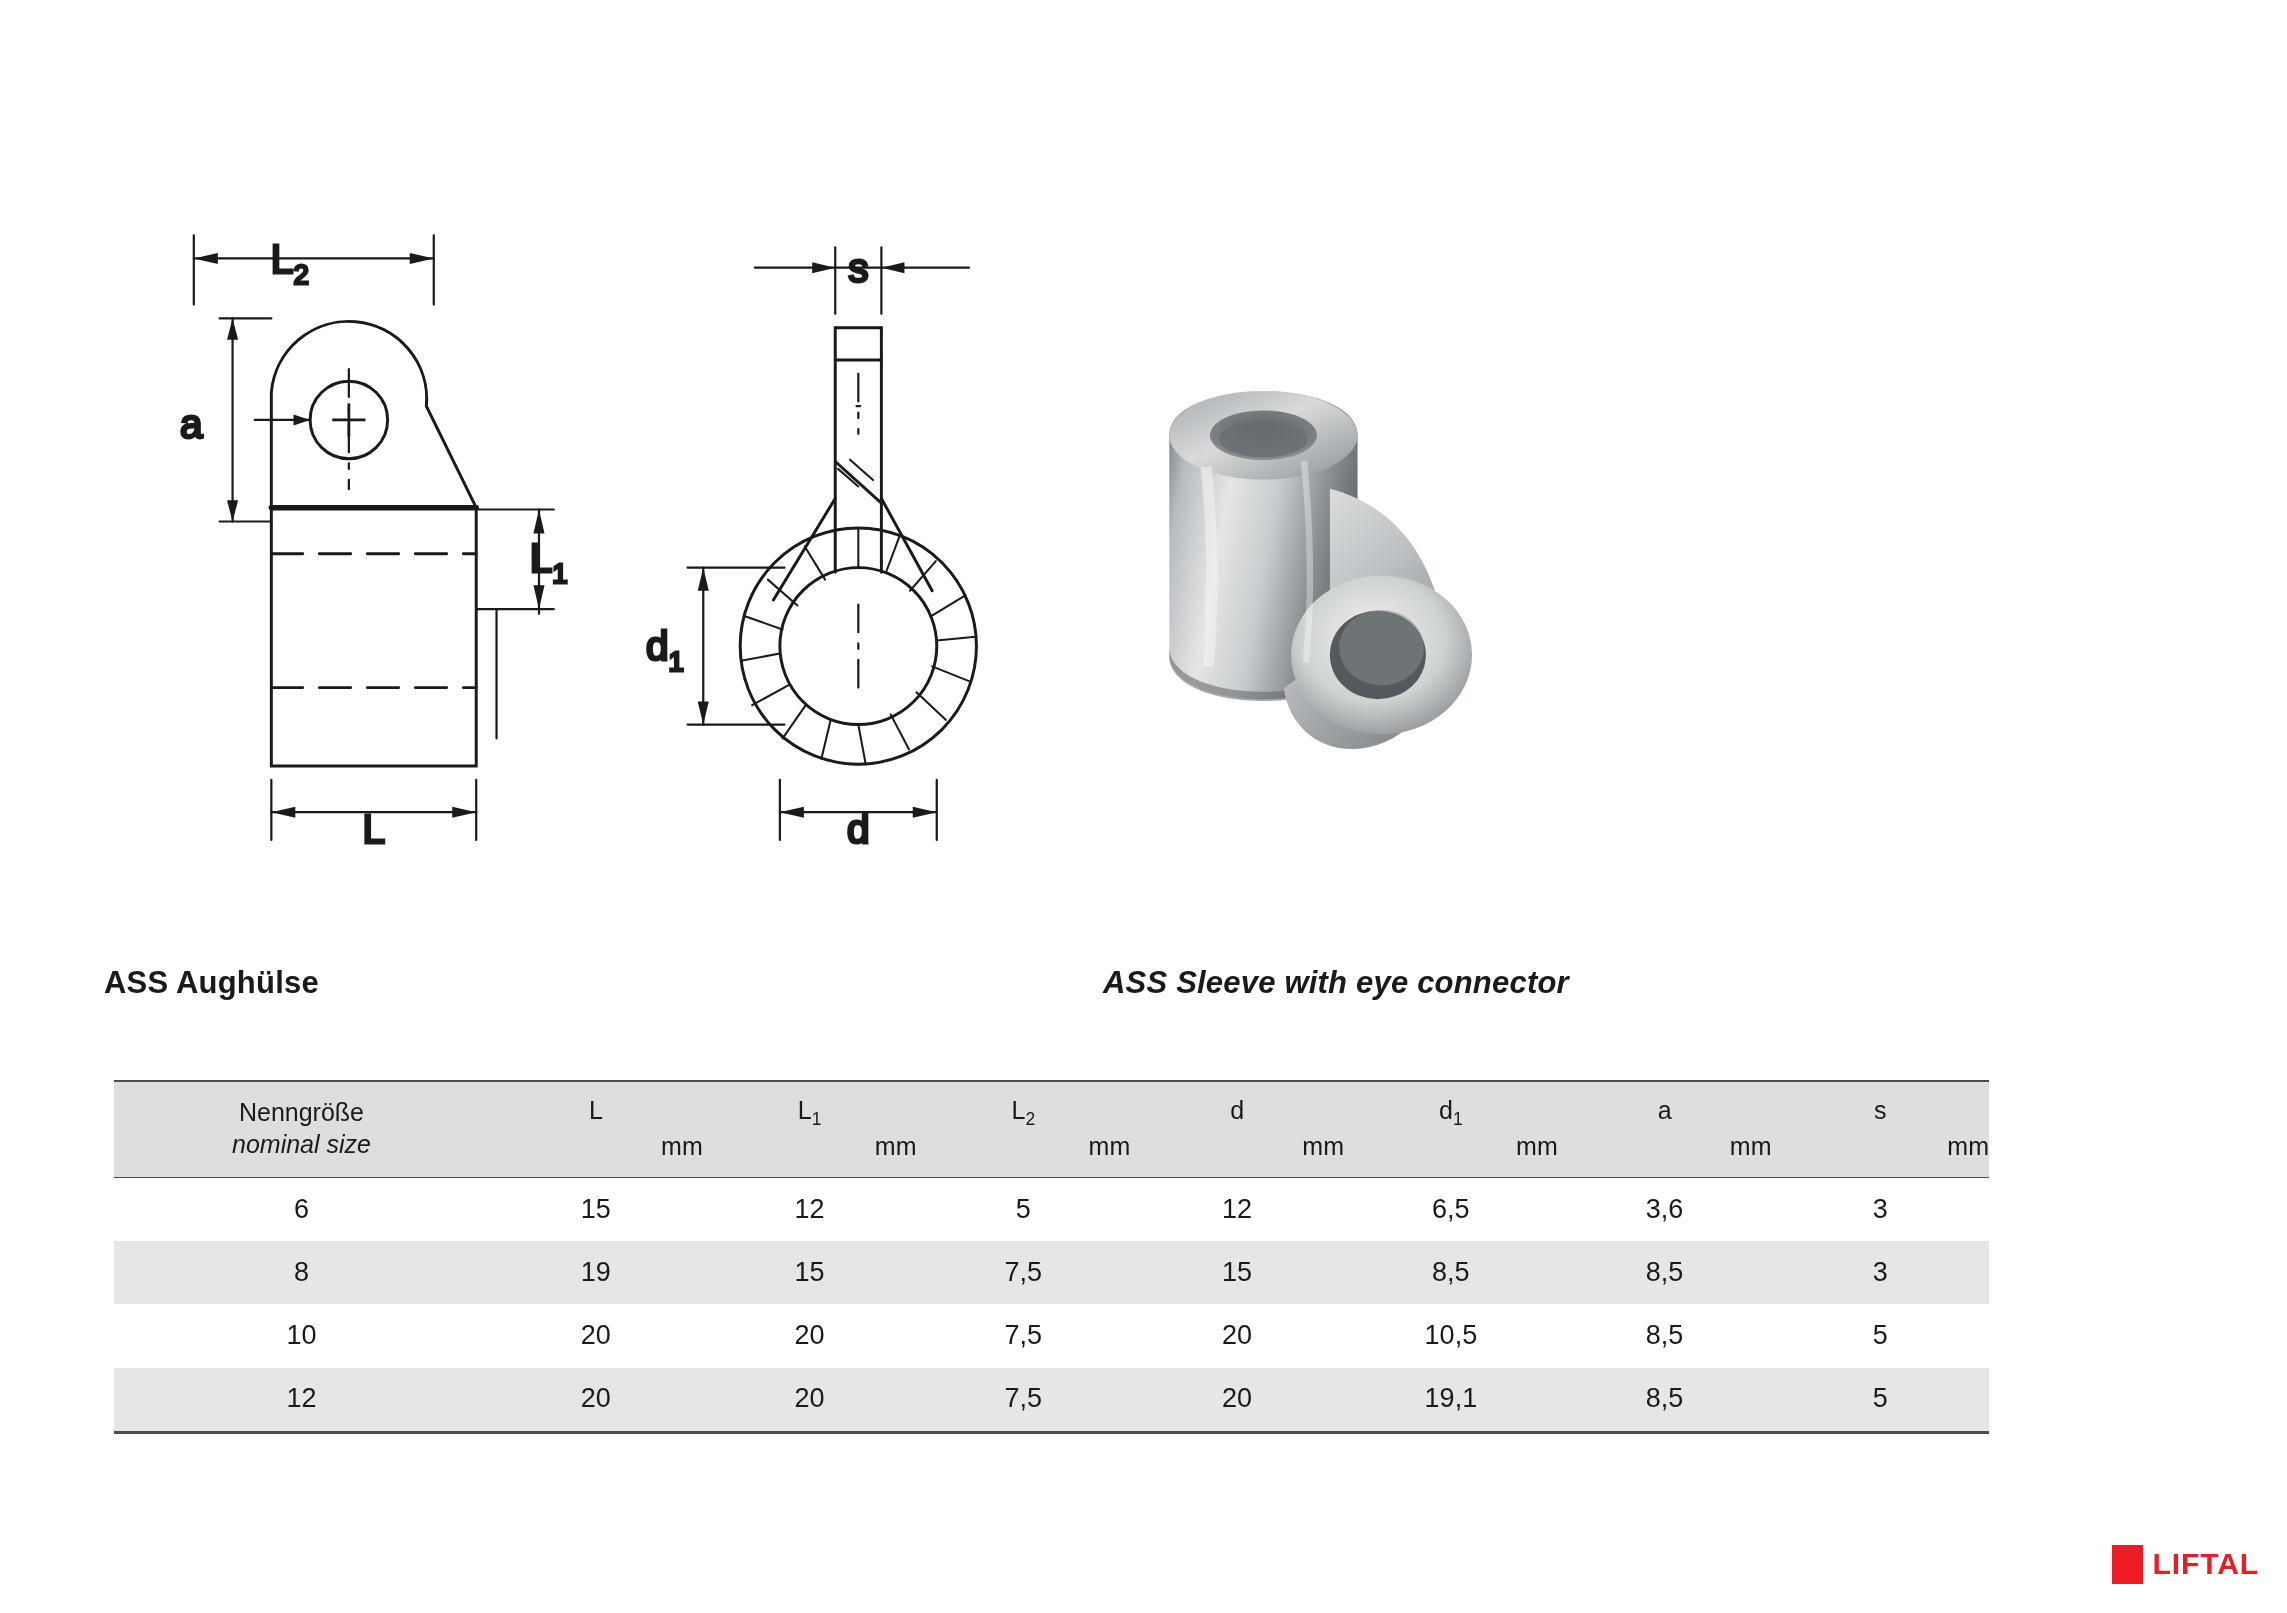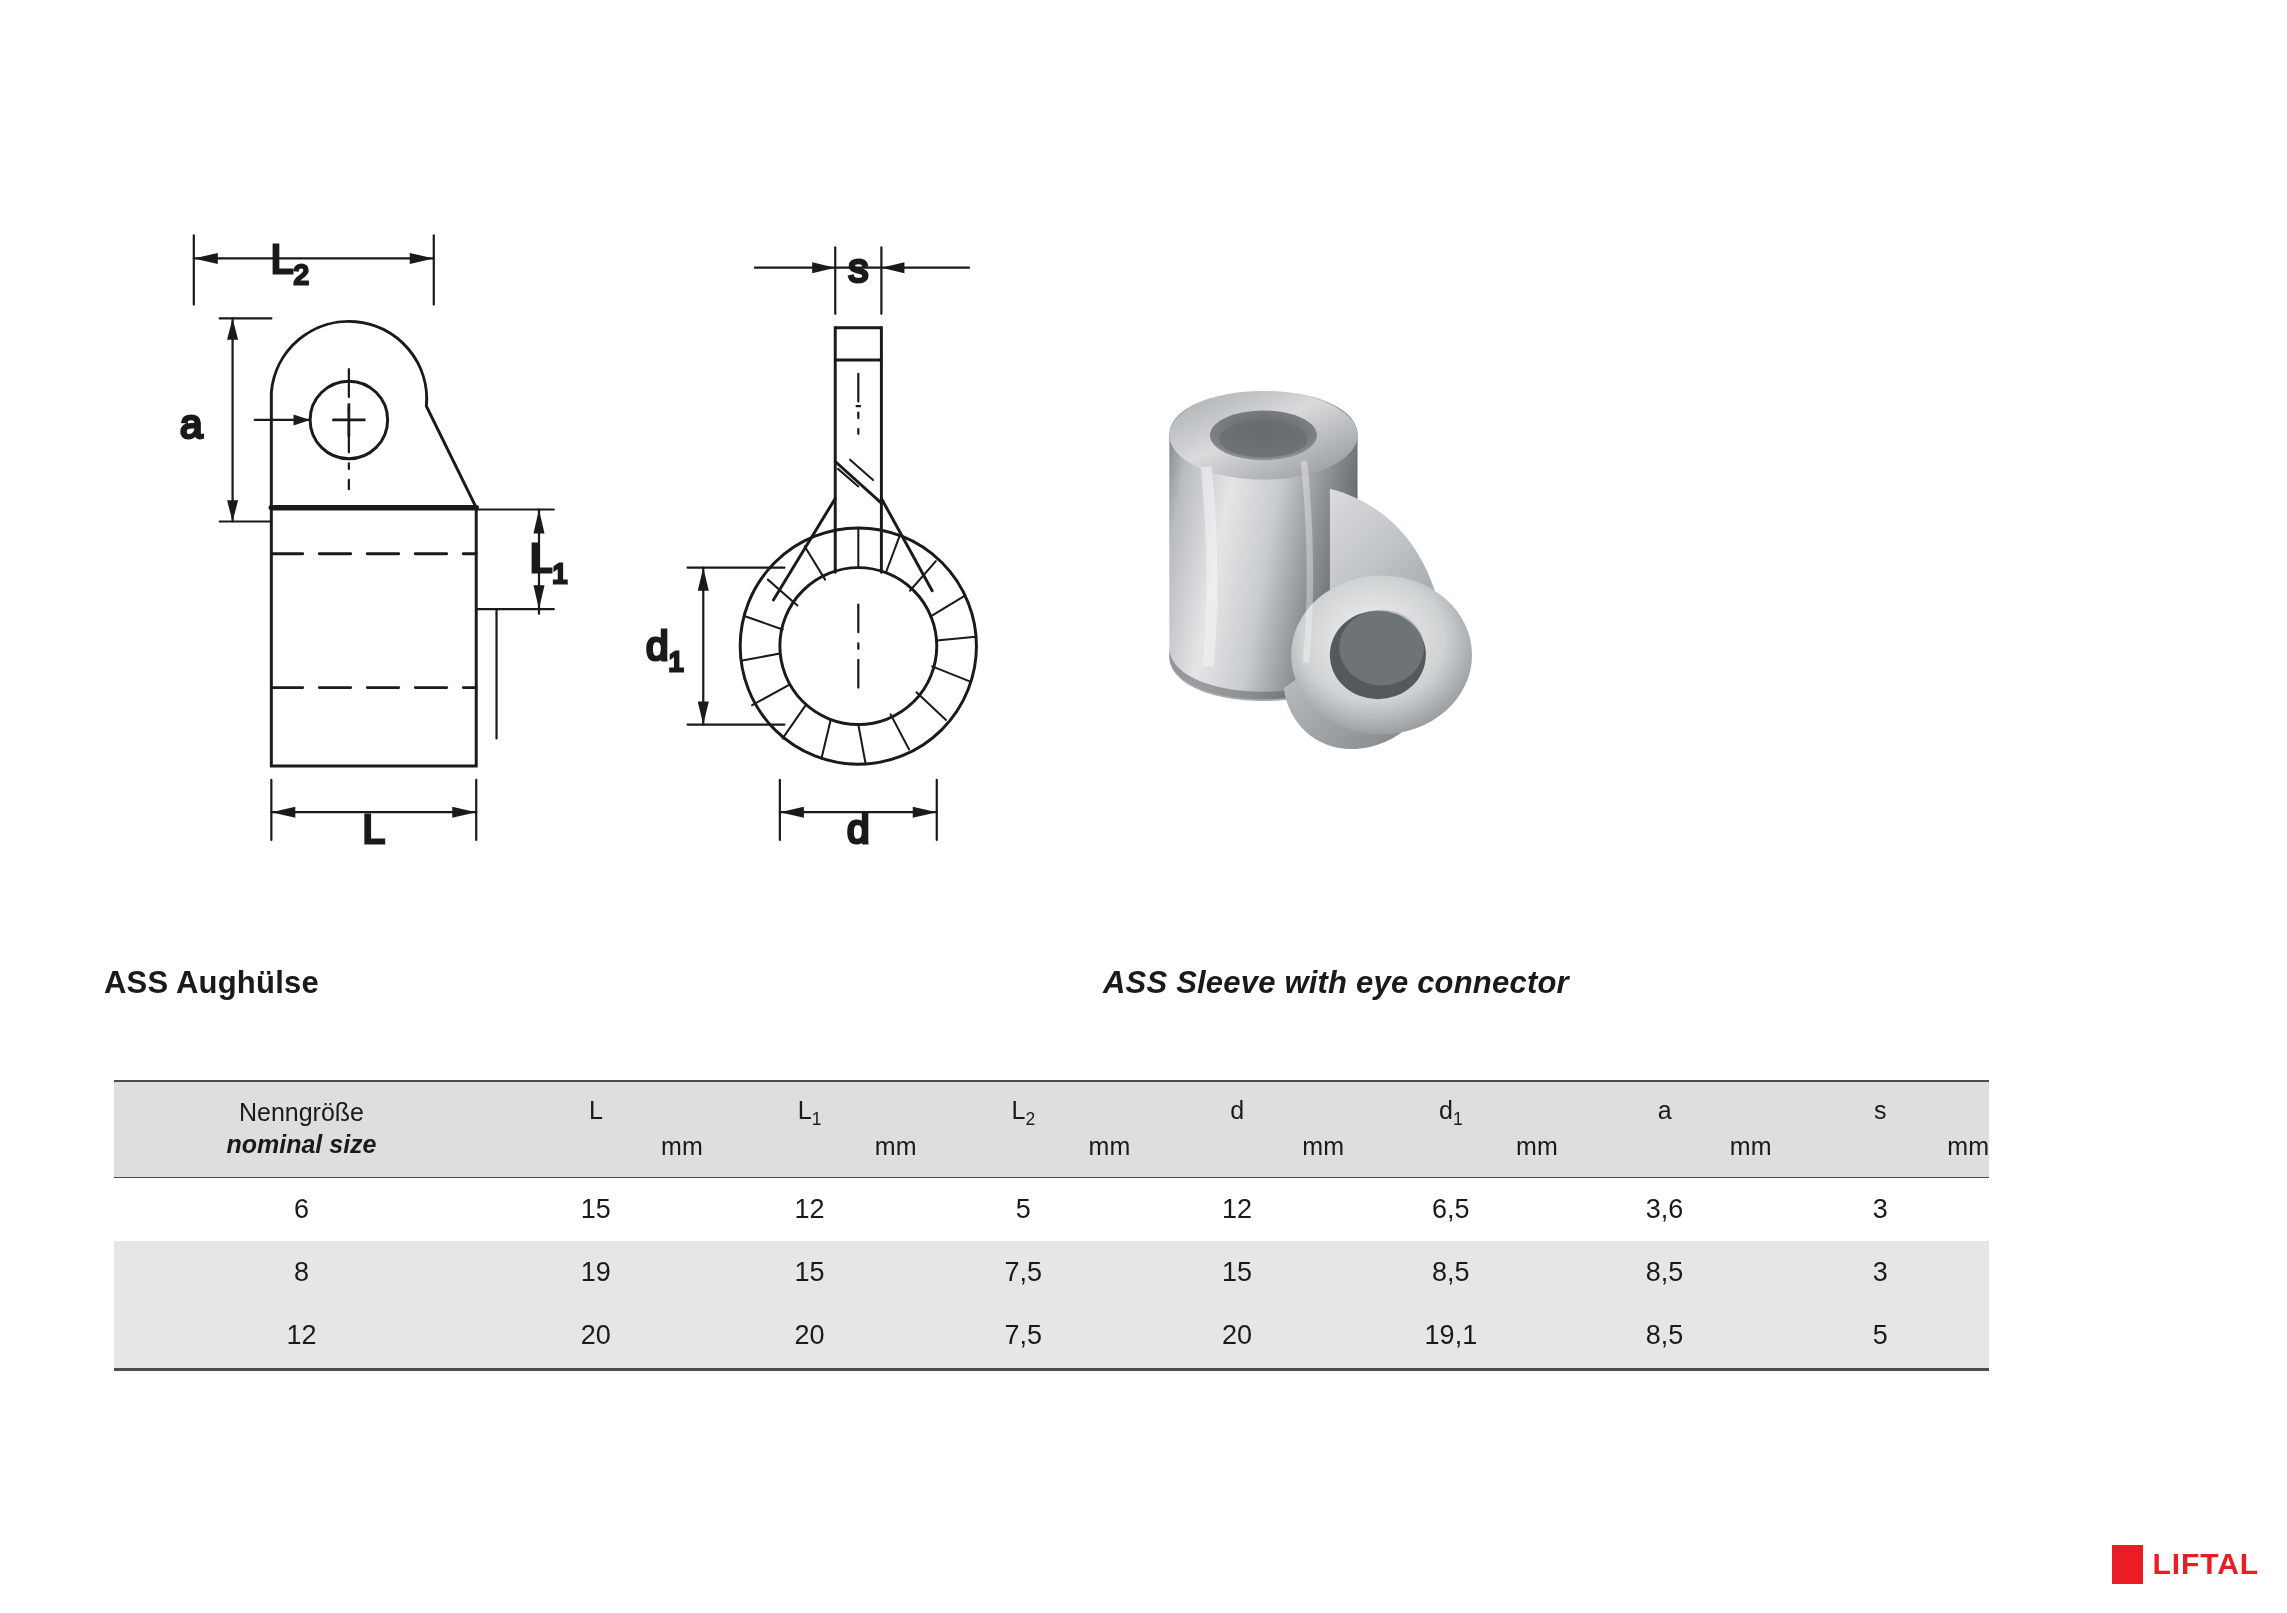--- a/index.html
+++ b/index.html
@@ -62,21 +62,21 @@
     border-bottom: 1.8px solid #4d4d4d;
     padding: 13px 0 14.8px 0;
     font-weight: normal;
     font-size: 25px;
     line-height: 1.25;
     text-align: center;
     vertical-align: middle;
     margin-left: 24px;
   }
   table.spec thead th .hdr-main { display:block; font-weight: normal; }
-  table.spec thead th .hdr-sub { display:block; font-style: italic; font-weight: bold; }
+  table.spec thead th .hdr-sub { display:block; font-style: italic; }
   table.spec thead th .sym { display:block; font-weight: normal; }
   table.spec thead th .unit { display:block;text-align:right; }
   table.spec thead th .sym sub { font-size: 17.5px; }
 
   table.spec tbody td {
     text-align: center;
     font-size: 27px;
     padding: 15.7px 0 16.6px 0;
     border: none;
   }
@@ -387,20 +387,30 @@
         <tr class="even">
           <td>8</td>
           <td>19</td>
           <td>15</td>
           <td>7,5</td>
           <td>15</td>
           <td>8,5</td>
           <td>8,5</td>
           <td>3</td>
         </tr>
+        <tr class="odd">
+          <td>10</td>
+          <td>20</td>
+          <td>20</td>
+          <td>7,5</td>
+          <td>20</td>
+          <td>10,5</td>
+          <td>8,5</td>
+          <td>5</td>
+        </tr>
         <tr class="even">
           <td>12</td>
           <td>20</td>
           <td>20</td>
           <td>7,5</td>
           <td>20</td>
           <td>19,1</td>
           <td>8,5</td>
           <td>5</td>
         </tr>

